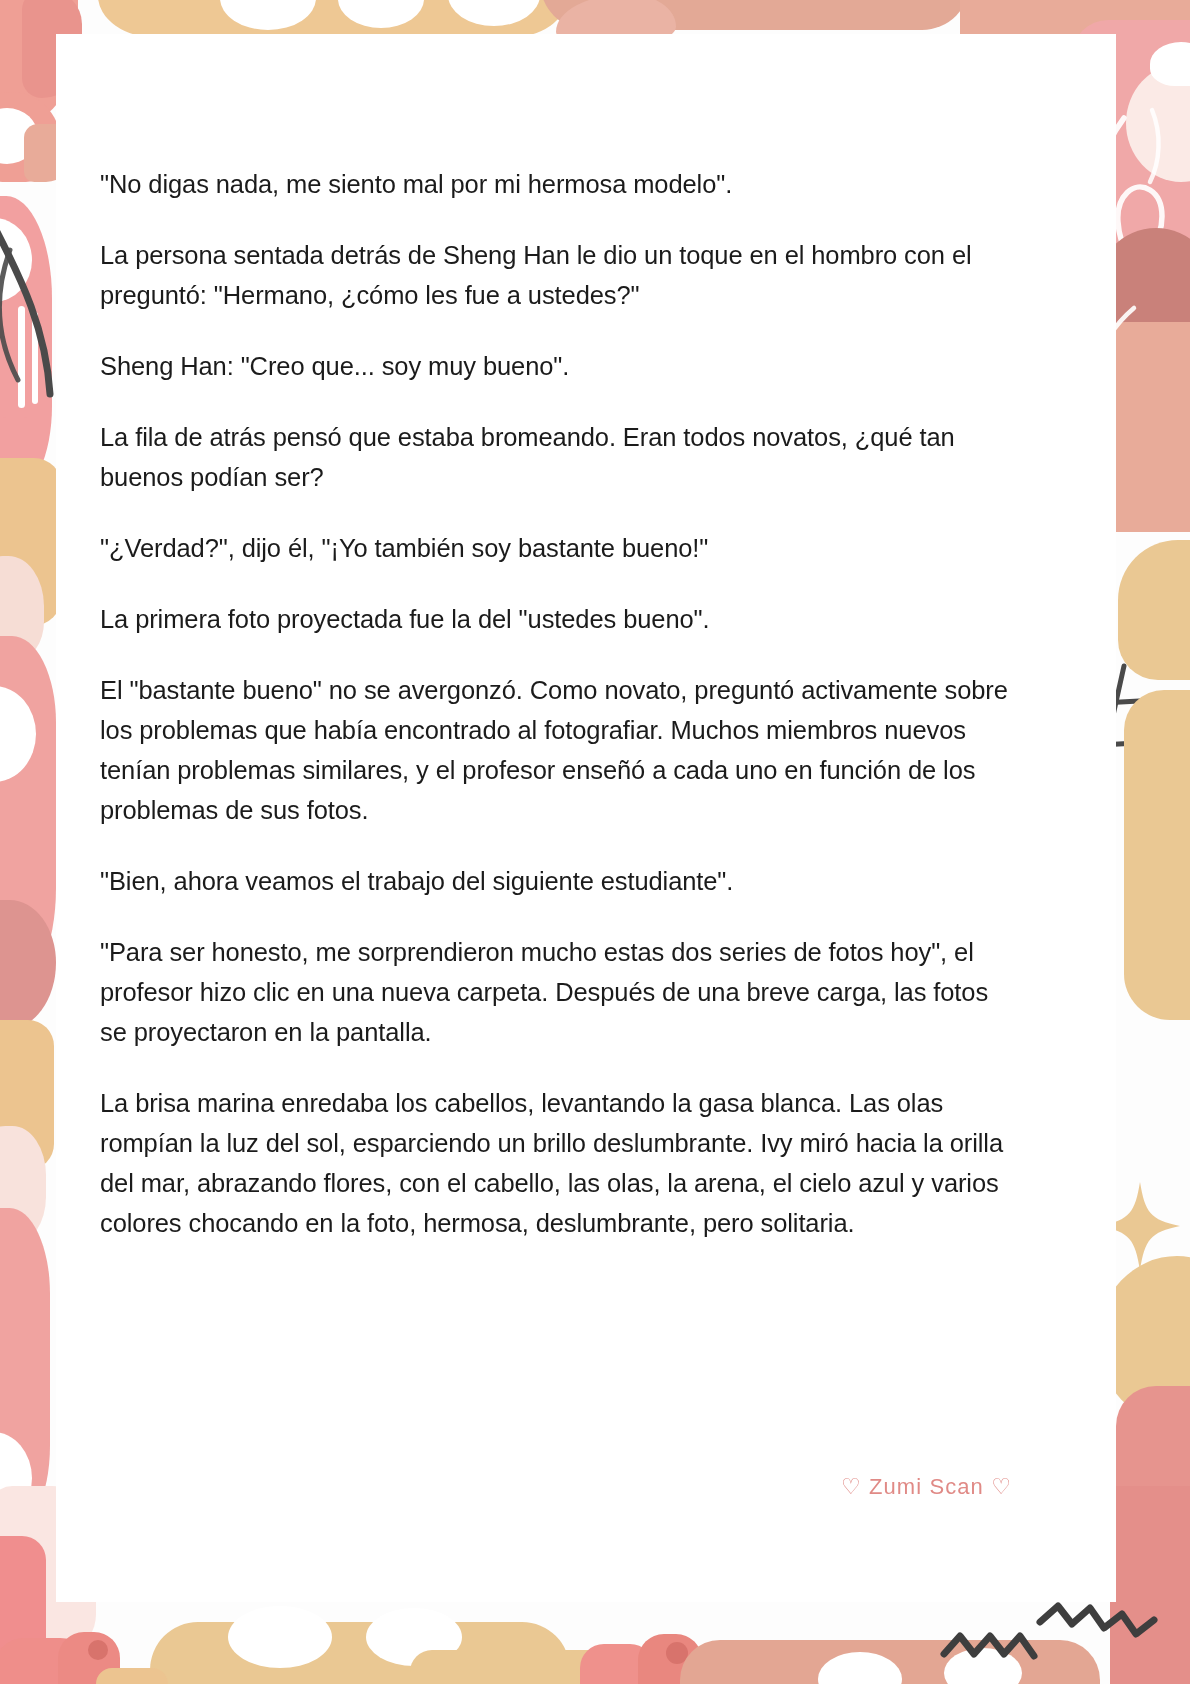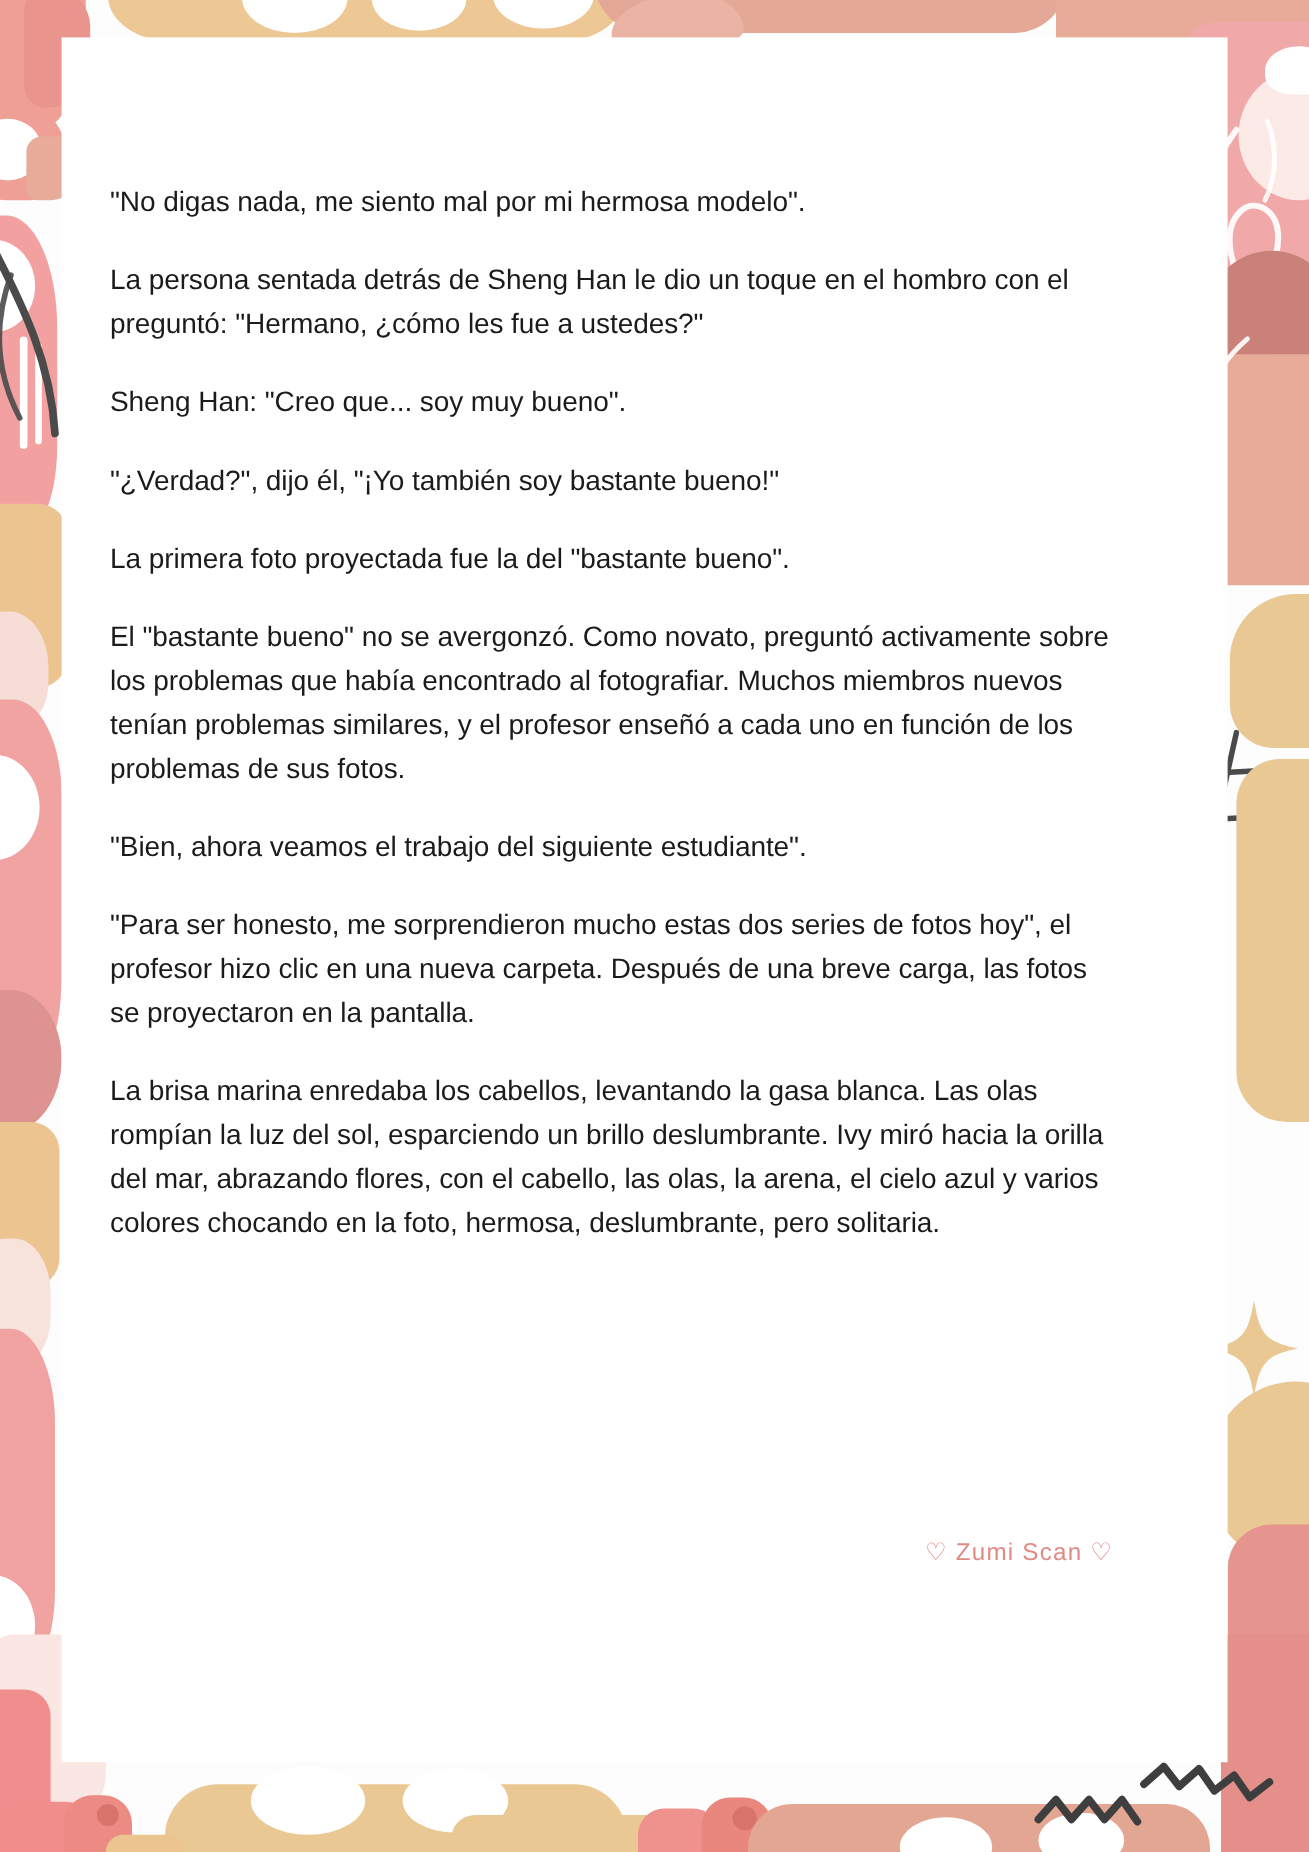--- a/index.html
+++ b/index.html
@@ -55,21 +55,21 @@
     color:#1b1b1b;
     margin-bottom:31px;
     letter-spacing:-0.1px;
     font-weight:400;
   }
   .para:last-child { margin-bottom:0; }
 
   .watermark {
     position:absolute;
     right:104px;
-    top:1364px;
+    top:1440px;
     font-size:22px;
     color:#e08a86;
     letter-spacing:1.1px;
     z-index:9;
     font-family:"Liberation Sans", sans-serif;
   }
 
   
   .stroke { position:absolute; }
 </style>
@@ -221,22 +221,23 @@
     <div class="shape grain" style="left:96px; top:1668px; width:72px; height:32px; background:#ecc490;
                 border-radius:16px 16px 0 0;"></div>
   </div>
 
   <div class="card">
 
     <div class="content">
       <p class="para">"No digas nada, me siento mal por mi hermosa modelo".</p>
       <p class="para">La persona sentada detrás de Sheng Han le dio un toque en el hombro con el preguntó: "Hermano, ¿cómo les fue a ustedes?"</p>
       <p class="para">Sheng Han: "Creo que... soy muy bueno".</p>
+      <p class="para">La fila de atrás pensó que estaba bromeando. Eran todos novatos, ¿qué tan buenos podían ser?</p>
       <p class="para">"¿Verdad?", dijo él, "¡Yo también soy bastante bueno!"</p>
-      <p class="para">La primera foto proyectada fue la del "bastante bueno".</p>
+      <p class="para">La primera foto proyectada fue la del "ustedes bueno".</p>
       <p class="para">El "bastante bueno" no se avergonzó. Como novato, preguntó activamente sobre los problemas que había encontrado al fotografiar. Muchos miembros nuevos tenían problemas similares, y el profesor enseñó a cada uno en función de los problemas de sus fotos.</p>
       <p class="para">"Bien, ahora veamos el trabajo del siguiente estudiante".</p>
       <p class="para">"Para ser honesto, me sorprendieron mucho estas dos series de fotos hoy", el profesor hizo clic en una nueva carpeta. Después de una breve carga, las fotos se proyectaron en la pantalla.</p>
       <p class="para">La brisa marina enredaba los cabellos, levantando la gasa blanca. Las olas rompían la luz del sol, esparciendo un brillo deslumbrante. Ivy miró hacia la orilla del mar, abrazando flores, con el cabello, las olas, la arena, el cielo azul y varios colores chocando en la foto, hermosa, deslumbrante, pero solitaria.</p>
     </div>
 
     <div class="watermark">♡ Zumi Scan ♡</div>
   </div>
 
 </div>

